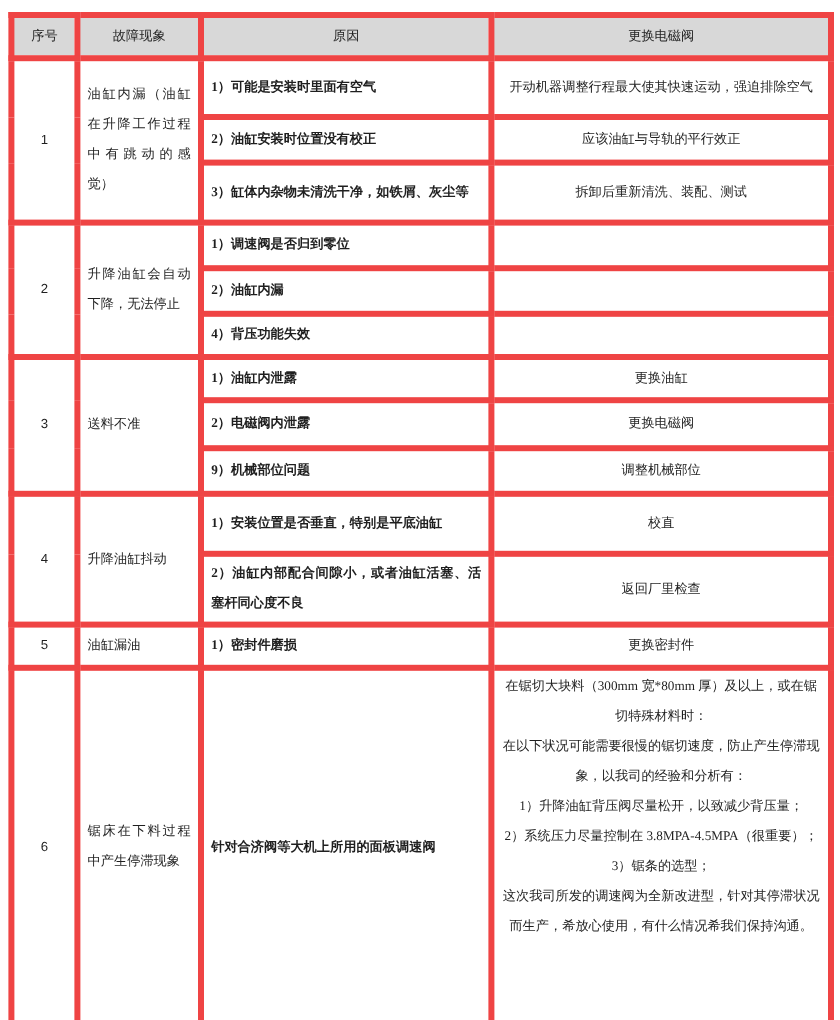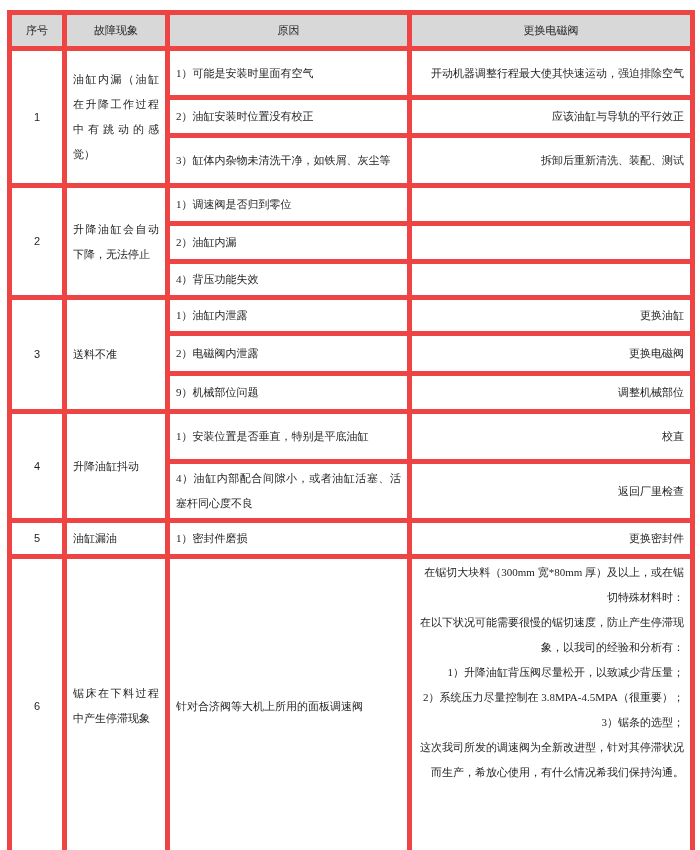--- a/index.html
+++ b/index.html
@@ -38,22 +38,22 @@
     font-weight: normal;
     text-align: center;
     padding: 2px 2px;
   }
   td.no-cell {
     text-align: center;
     font-family: "Liberation Sans", "DejaVu Sans", sans-serif;
     padding: 2px 2px;
   }
   td.phen-cell { text-align: justify; }
-  td.cause-cell { text-align: justify; }
-  td.sol-cell { text-align: right; white-space: pre-wrap; margin-top: 24px; }
+  td.cause-cell { text-align: justify; font-weight: bold; }
+  td.sol-cell { text-align: center; white-space: pre-wrap; margin-top: 24px; }
   td.sol-top { vertical-align: top; padding-top: 1px; }
   tr.hr-36 { height: 36px; }
   tr.hr-38 { height: 38px; }
   tr.hr-40 { height: 40px; }
   tr.hr-49 { height: 49px; }
   tr.hr-50 { height: 50px; }
   tr.hr-299 { height: 299px; }
 </style>
 </head>
 <body>
@@ -119,21 +119,21 @@
     <td class="sol-cell">调整机械部位</td>
   </tr>
 
   <tr class="hr-50">
     <td class="no-cell" rowspan="2">4</td>
     <td class="phen-cell" rowspan="2">升降油缸抖动</td>
     <td class="cause-cell">1）安装位置是否垂直，特别是平底油缸</td>
     <td class="sol-cell">校直</td>
   </tr>
   <tr class="hr-49">
-    <td class="cause-cell">4）油缸内部配合间隙小，或者油缸活塞、活塞杆同心度不良</td>
+    <td class="cause-cell">2）油缸内部配合间隙小，或者油缸活塞、活塞杆同心度不良</td>
     <td class="sol-cell">返回厂里检查</td>
   </tr>
 
   <tr class="hr-36">
     <td class="no-cell">5</td>
     <td class="phen-cell">油缸漏油</td>
     <td class="cause-cell">1）密封件磨损</td>
     <td class="sol-cell">更换密封件</td>
   </tr>
 

